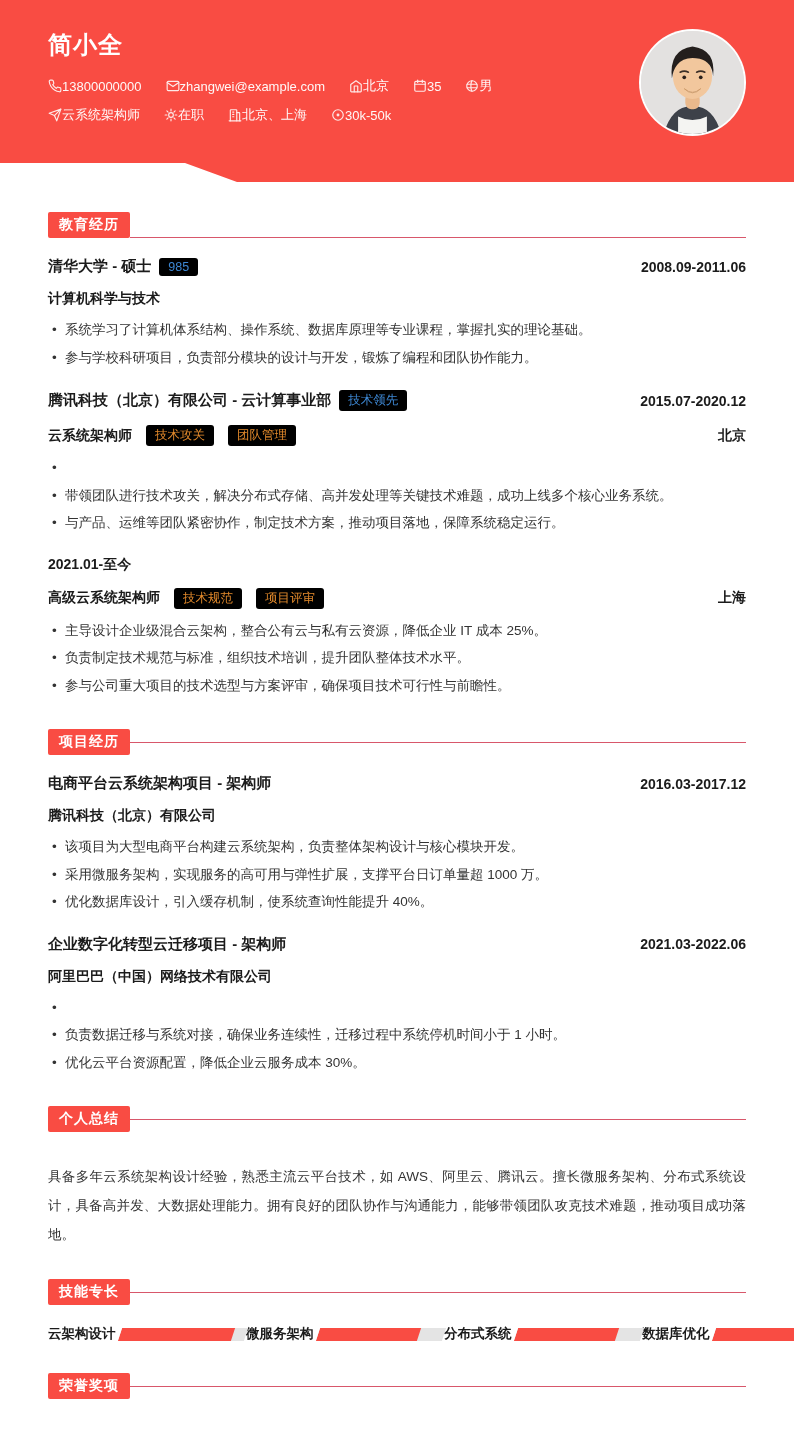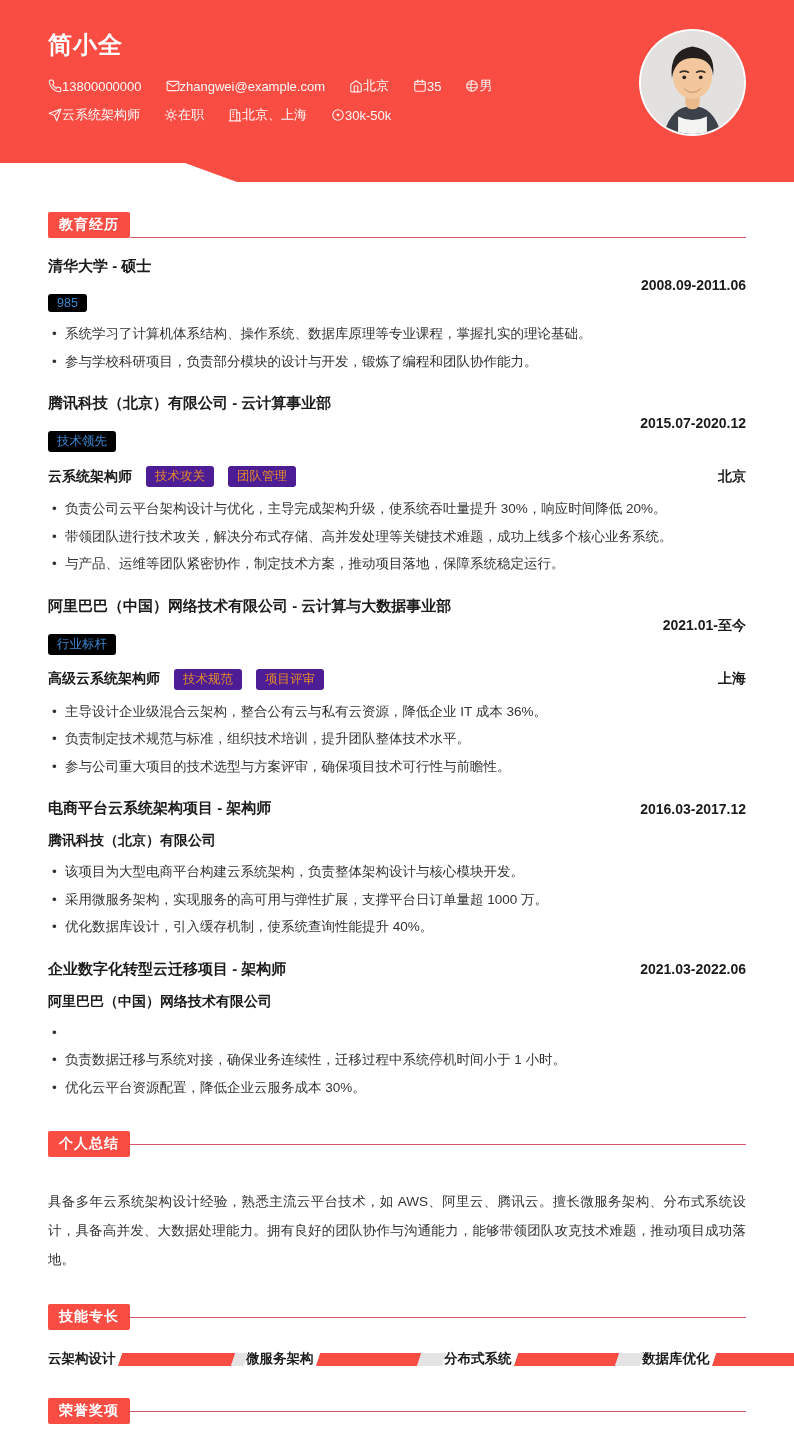--- a/index.html
+++ b/index.html
@@ -24,28 +24,28 @@
     background:#e2e0df; }
   .avatar svg { width:100%; height:100%; display:block; }
   
   .content { padding:0 48px; }
   .section-header { display:flex; align-items:center; margin-top:30px; }
   .section-header.first { margin-top:3px;align-items:flex-end; }
   .section-badge { background:#f94c43; color:#fff; font-size:14px; font-weight:bold;
     padding:4px 11px; border-radius:2px; letter-spacing:1px; white-space:nowrap; }
   .section-line { flex:1; height:1px; background:#d8576b; }
   .entry-head { display:flex; justify-content:space-between; align-items:center; margin-top:19px; }
-  .entry-title { font-size:15px; font-weight:bold; color:#1b1b1b; display:flex; align-items:flex-start; gap:18px;flex-direction:column; }
+  .entry-title { font-size:15px; font-weight:bold; color:#1b1b1b; display:flex; align-items:center; gap:8px; }
   .entry-date { font-size:14px; font-weight:bold; color:#1b1b1b; white-space:nowrap; }
   .entry-sub { display:flex; justify-content:space-between; align-items:center; margin-top:14px; }
   .entry-role { font-size:14px; font-weight:bold; color:#1b1b1b; display:flex; align-items:center; gap:14px; }
   .entry-city { font-size:14px; font-weight:bold; color:#1b1b1b; }
   .badge-blue { background:#000000; color:#3d87d3; font-size:12.5px; font-weight:normal;
     padding:2px 9px; border-radius:3px; }
-  .tag-orange { background:#4c1d95; color:#e2892b; font-size:12.5px; font-weight:normal;
+  .tag-orange { background:#000000; color:#e2892b; font-size:12.5px; font-weight:normal;
     padding:2px 9px; border-radius:3px;font-family:Liberation Mono, monospace; }
   .bullets { margin-top:8px; }
   .bullet { display:flex; font-size:13.5px; color:#333; line-height:27.5px; }
   .bullet .dot { width:17px; padding-left:4px; flex:none; }
   .summary-text { margin-top:30px; font-size:13.5px; color:#333; line-height:29px; text-align:justify; }
   
   .skills-grid { display:grid; grid-template-columns:1fr 1fr 1fr 1fr; row-gap:24px; margin-top:20px; }
   .skill { display:flex; align-items:center; }
   .skill-name { width:72px; font-size:13.5px; font-weight:bold; color:#1b1b1b; flex:none; }
   .skill-bar { width:126px; height:13px; background:#e4e4e4; transform:skewX(-18deg); overflow:hidden; }
@@ -176,20 +176,25 @@
       <span class="section-badge">教育经历</span>
       <span class="section-line"></span>
     </div>
     <div class="entry-head">
       <span class="entry-title">
         <span>清华大学 - 硕士</span>
         <span class="badge-blue">985</span>
       </span>
       <span class="entry-date">2008.09-2011.06</span>
     </div>
+    <div class="entry-sub">
+      <span class="entry-role">
+          <span>计算机科学与技术</span>
+        </span>
+    </div>
     <div class="bullets">
       <div class="bullet">
           <span class="dot">•</span>
           <span>系统学习了计算机体系结构、操作系统、数据库原理等专业课程，掌握扎实的理论基础。</span>
         </div>
       <div class="bullet">
           <span class="dot">•</span>
           <span>参与学校科研项目，负责部分模块的设计与开发，锻炼了编程和团队协作能力。</span>
         </div>
     </div>
@@ -206,62 +211,61 @@
       <span class="entry-role">
         <span>云系统架构师</span>
         <span class="tag-orange">技术攻关</span>
         <span class="tag-orange">团队管理</span>
       </span>
       <span class="entry-city">北京</span>
     </div>
     <div class="bullets">
       <div class="bullet">
           <span class="dot">•</span>
-          <span>负责公司云平台架构设计与优化，主导完成架构升级，使系统吞吐量提升 30%，响应时间降低 20%。</span>
         </div>
       <div class="bullet">
           <span class="dot">•</span>
           <span>带领团队进行技术攻关，解决分布式存储、高并发处理等关键技术难题，成功上线多个核心业务系统。</span>
         </div>
       <div class="bullet">
           <span class="dot">•</span>
           <span>与产品、运维等团队紧密协作，制定技术方案，推动项目落地，保障系统稳定运行。</span>
         </div>
     </div>
 
     <div class="entry-head">
-      <span class="entry-title">
-        <span>阿里巴巴（中国）网络技术有限公司 - 云计算与大数据事业部</span>
-        <span class="badge-blue">行业标杆</span>
-      </span>
       <span class="entry-date">2021.01-至今</span>
     </div>
     <div class="entry-sub">
       <span class="entry-role">
         <span>高级云系统架构师</span>
         <span class="tag-orange">技术规范</span>
         <span class="tag-orange">项目评审</span>
       </span>
       <span class="entry-city">上海</span>
     </div>
     <div class="bullets">
       <div class="bullet">
           <span class="dot">•</span>
-          <span>主导设计企业级混合云架构，整合公有云与私有云资源，降低企业 IT 成本 36%。</span>
+          <span>主导设计企业级混合云架构，整合公有云与私有云资源，降低企业 IT 成本 25%。</span>
         </div>
       <div class="bullet">
           <span class="dot">•</span>
           <span>负责制定技术规范与标准，组织技术培训，提升团队整体技术水平。</span>
         </div>
       <div class="bullet">
           <span class="dot">•</span>
           <span>参与公司重大项目的技术选型与方案评审，确保项目技术可行性与前瞻性。</span>
         </div>
     </div>
 
+    <div class="section-header">
+      <span class="section-badge">项目经历</span>
+      <span class="section-line"></span>
+    </div>
 
     <div class="entry-head">
       <span class="entry-title">
           <span>电商平台云系统架构项目 - 架构师</span>
         </span>
       <span class="entry-date">2016.03-2017.12</span>
     </div>
     <div class="entry-sub">
       <span class="entry-role">
           <span>腾讯科技（北京）有限公司</span>

